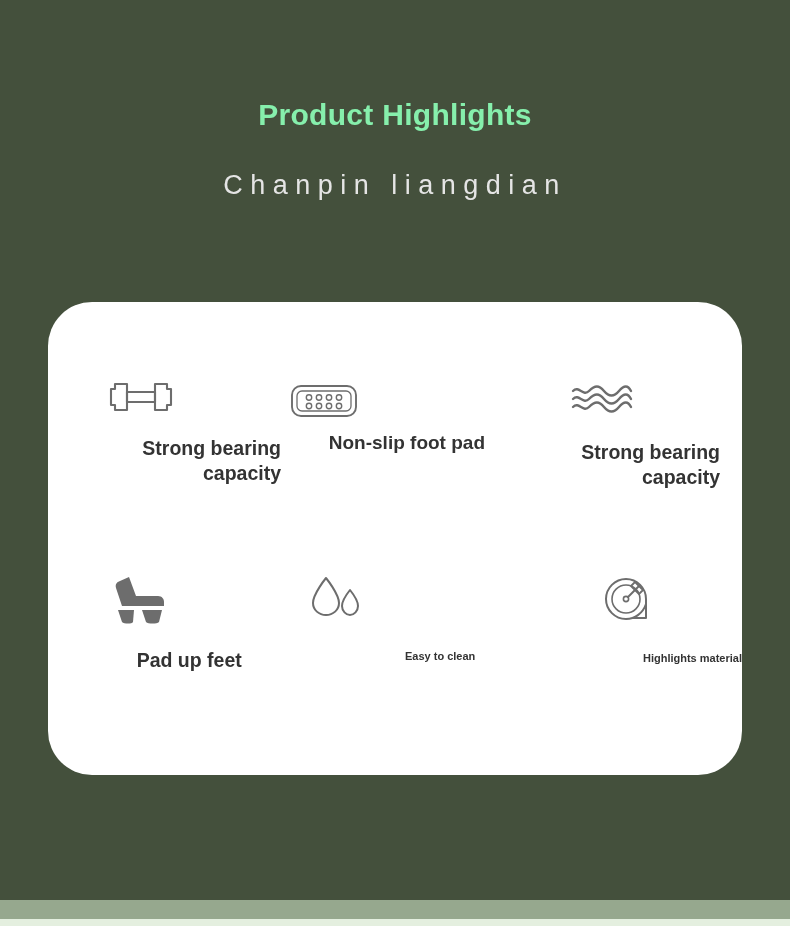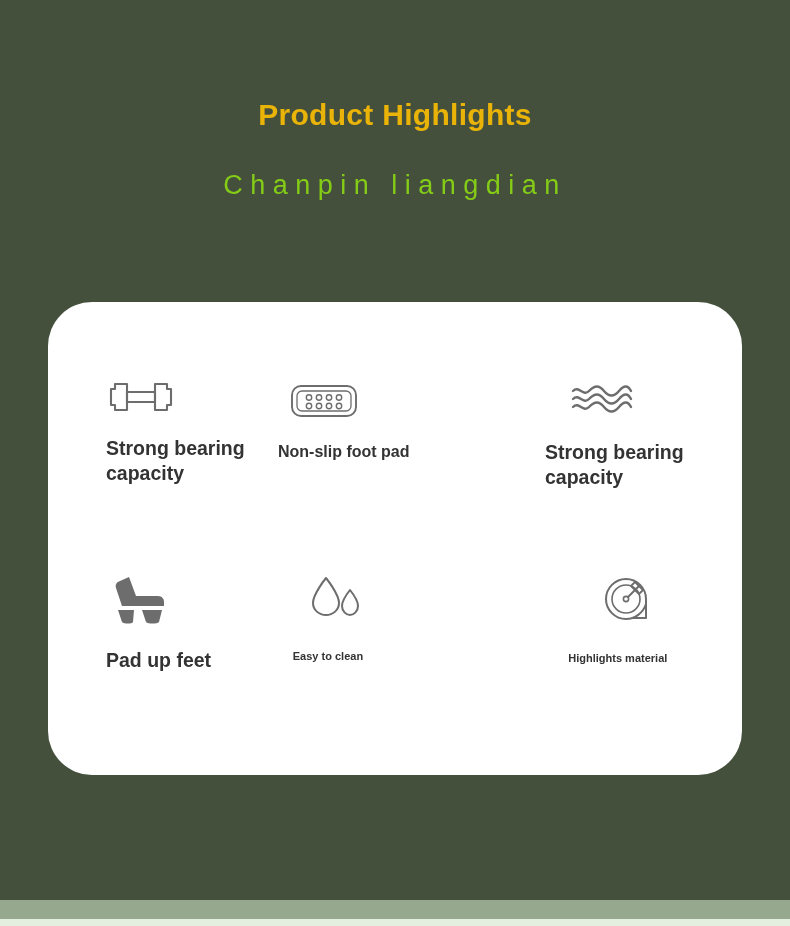--- a/index.html
+++ b/index.html
@@ -28,30 +28,30 @@
     top: 0;
     left: 0;
     width: 790px;
     text-align: center;
   }
   .title {
     margin: 0;
     padding-top: 98px;
     font-size: 30px;
     font-weight: bold;
-    color: #eab308;
+    color: #86efac;
     letter-spacing: 0.3px;
     line-height: 1.1;
   }
   .subtitle {
     margin: 0;
     padding-top: 40px;
     font-size: 27px;
     font-weight: 300;
-    color: #84cc16;
+    color: #e5e5e5;
     letter-spacing: 7.5px;
     line-height: 1.1;
   }
 
   
   .card {
     position: absolute;
     left: 48px;
     top: 302px;
     width: 694px;
@@ -61,20 +61,21 @@
   }
 
   .grid {
     position: absolute;
     left: 0;
     top: 0;
     width: 694px;
     height: 378px;
     box-sizing: border-box;
     padding: 76px 0 12px 0;
+    text-align: right;
   }
 
   .row {
     display: flex;
     width: 694px;
   }
   .row-1 { height: 172px; }
 
   .cell {
     position: relative;
@@ -91,21 +92,21 @@
   .icon svg { display: block; }
 
   .label {
     margin: 0;
     color: #333333;
     font-weight: bold;
     line-height: 1.28;
   }
 
   .label.lg { font-size: 19.5px; }
-  .label.md { font-size: 16px; }
+  .label.md { font-size: 19px; margin-top: 11px; }
   .label.sm { font-size: 11px; }
 
   
   .i-dumbbell { margin: 0 0 0 0; }
   .l-dumbbell { margin-top: 20px; width: 175px; }
 
   .i-pad { margin: 4px 0 0 12px; }
   .l-pad { margin-top: 22px; }
 
   .i-wave { margin: 6px 0 0 26px; }

